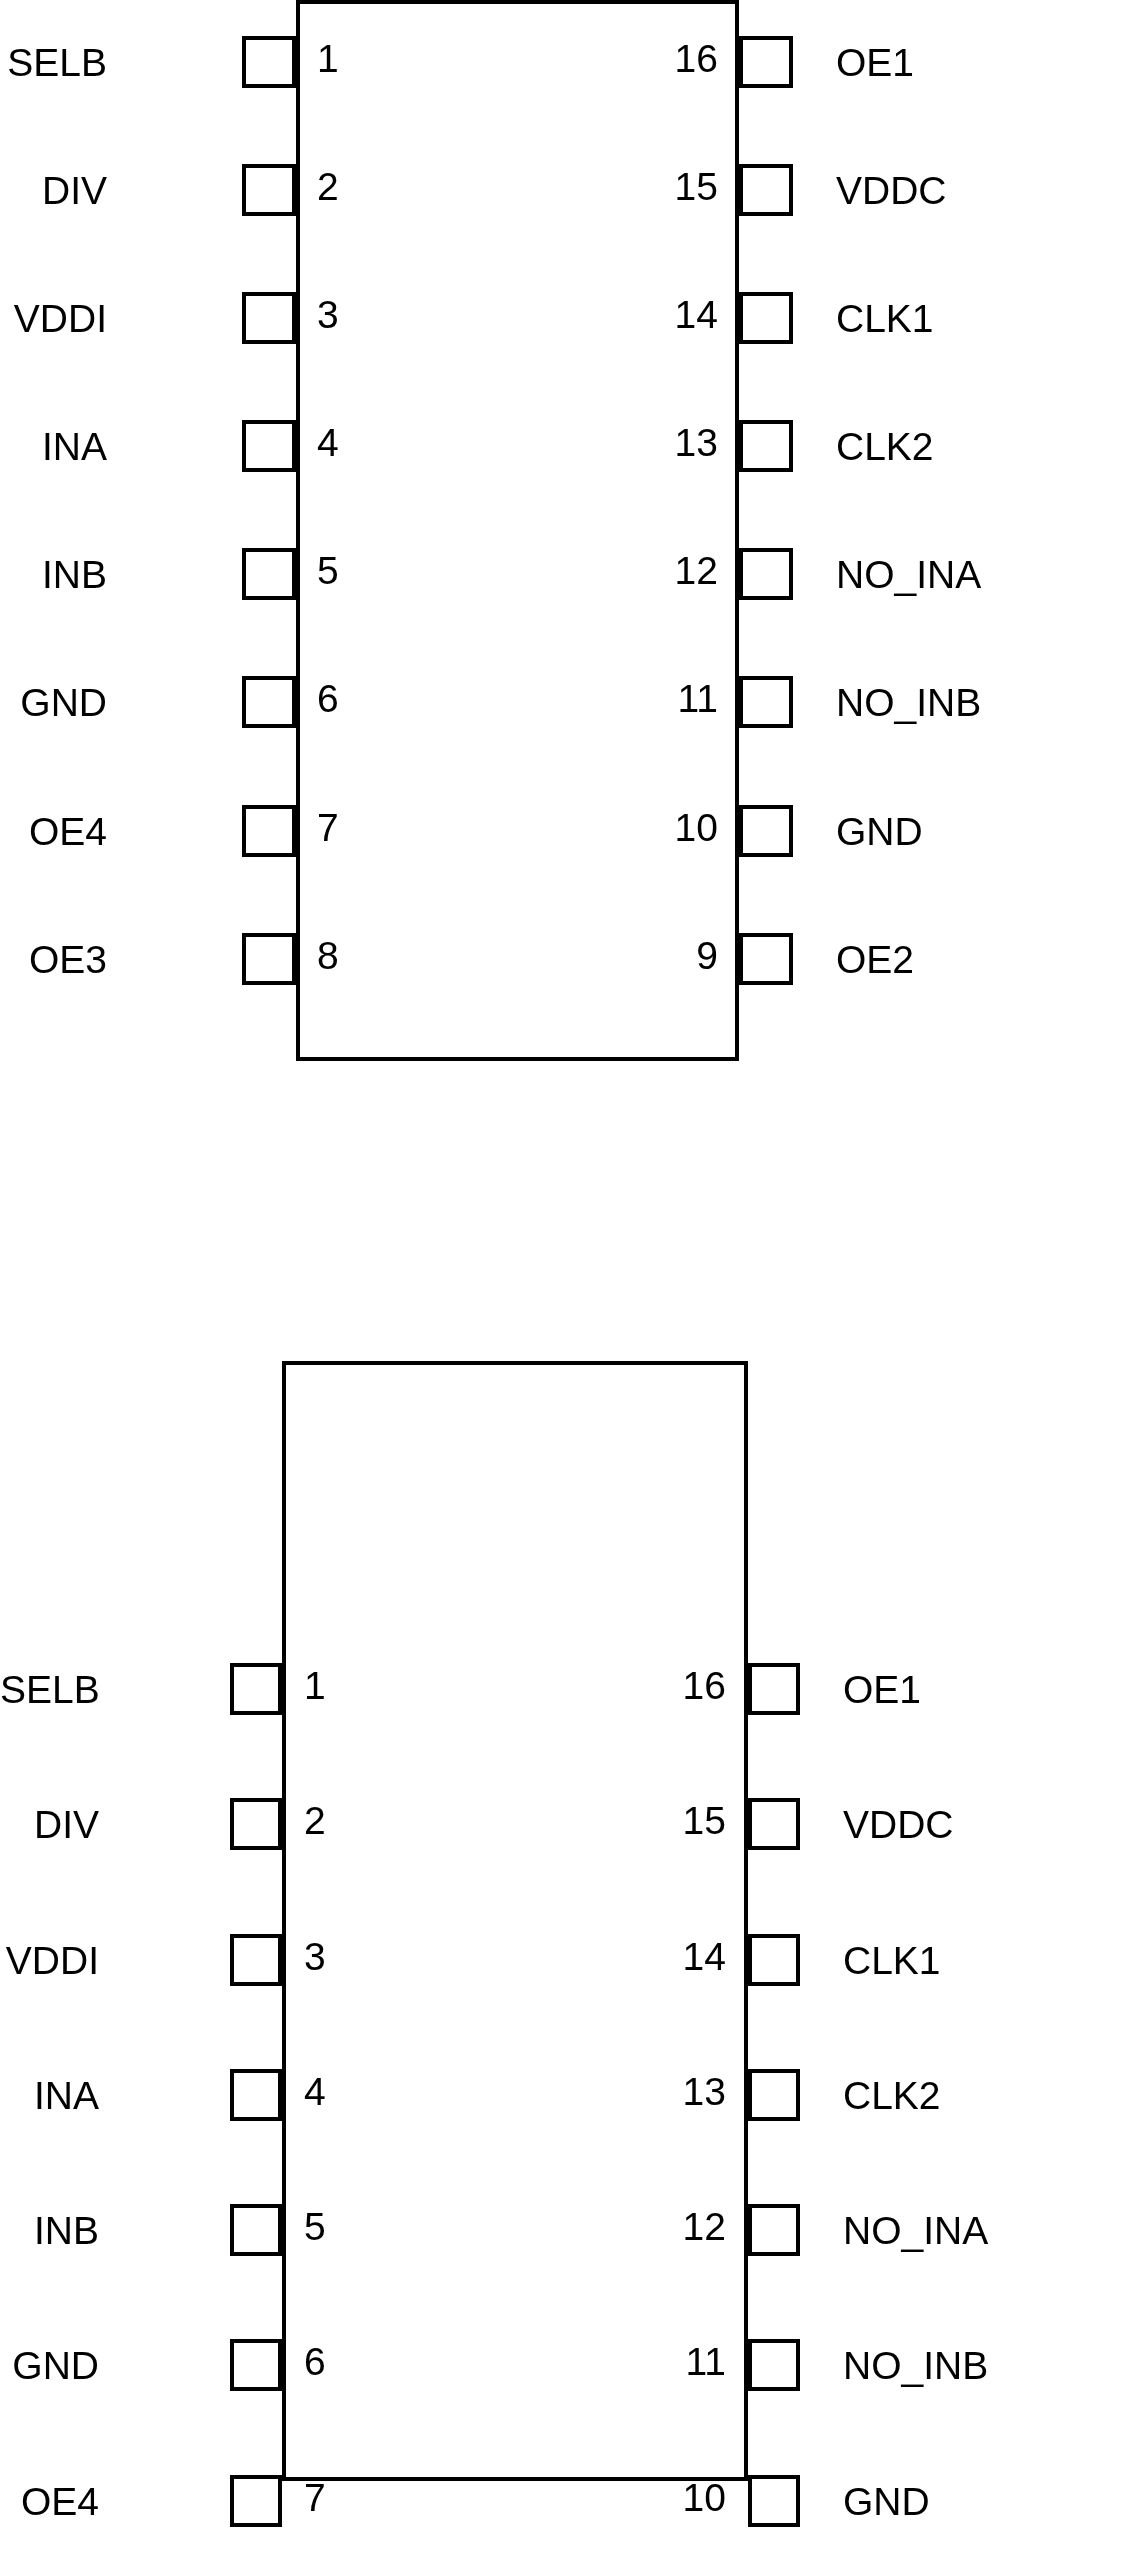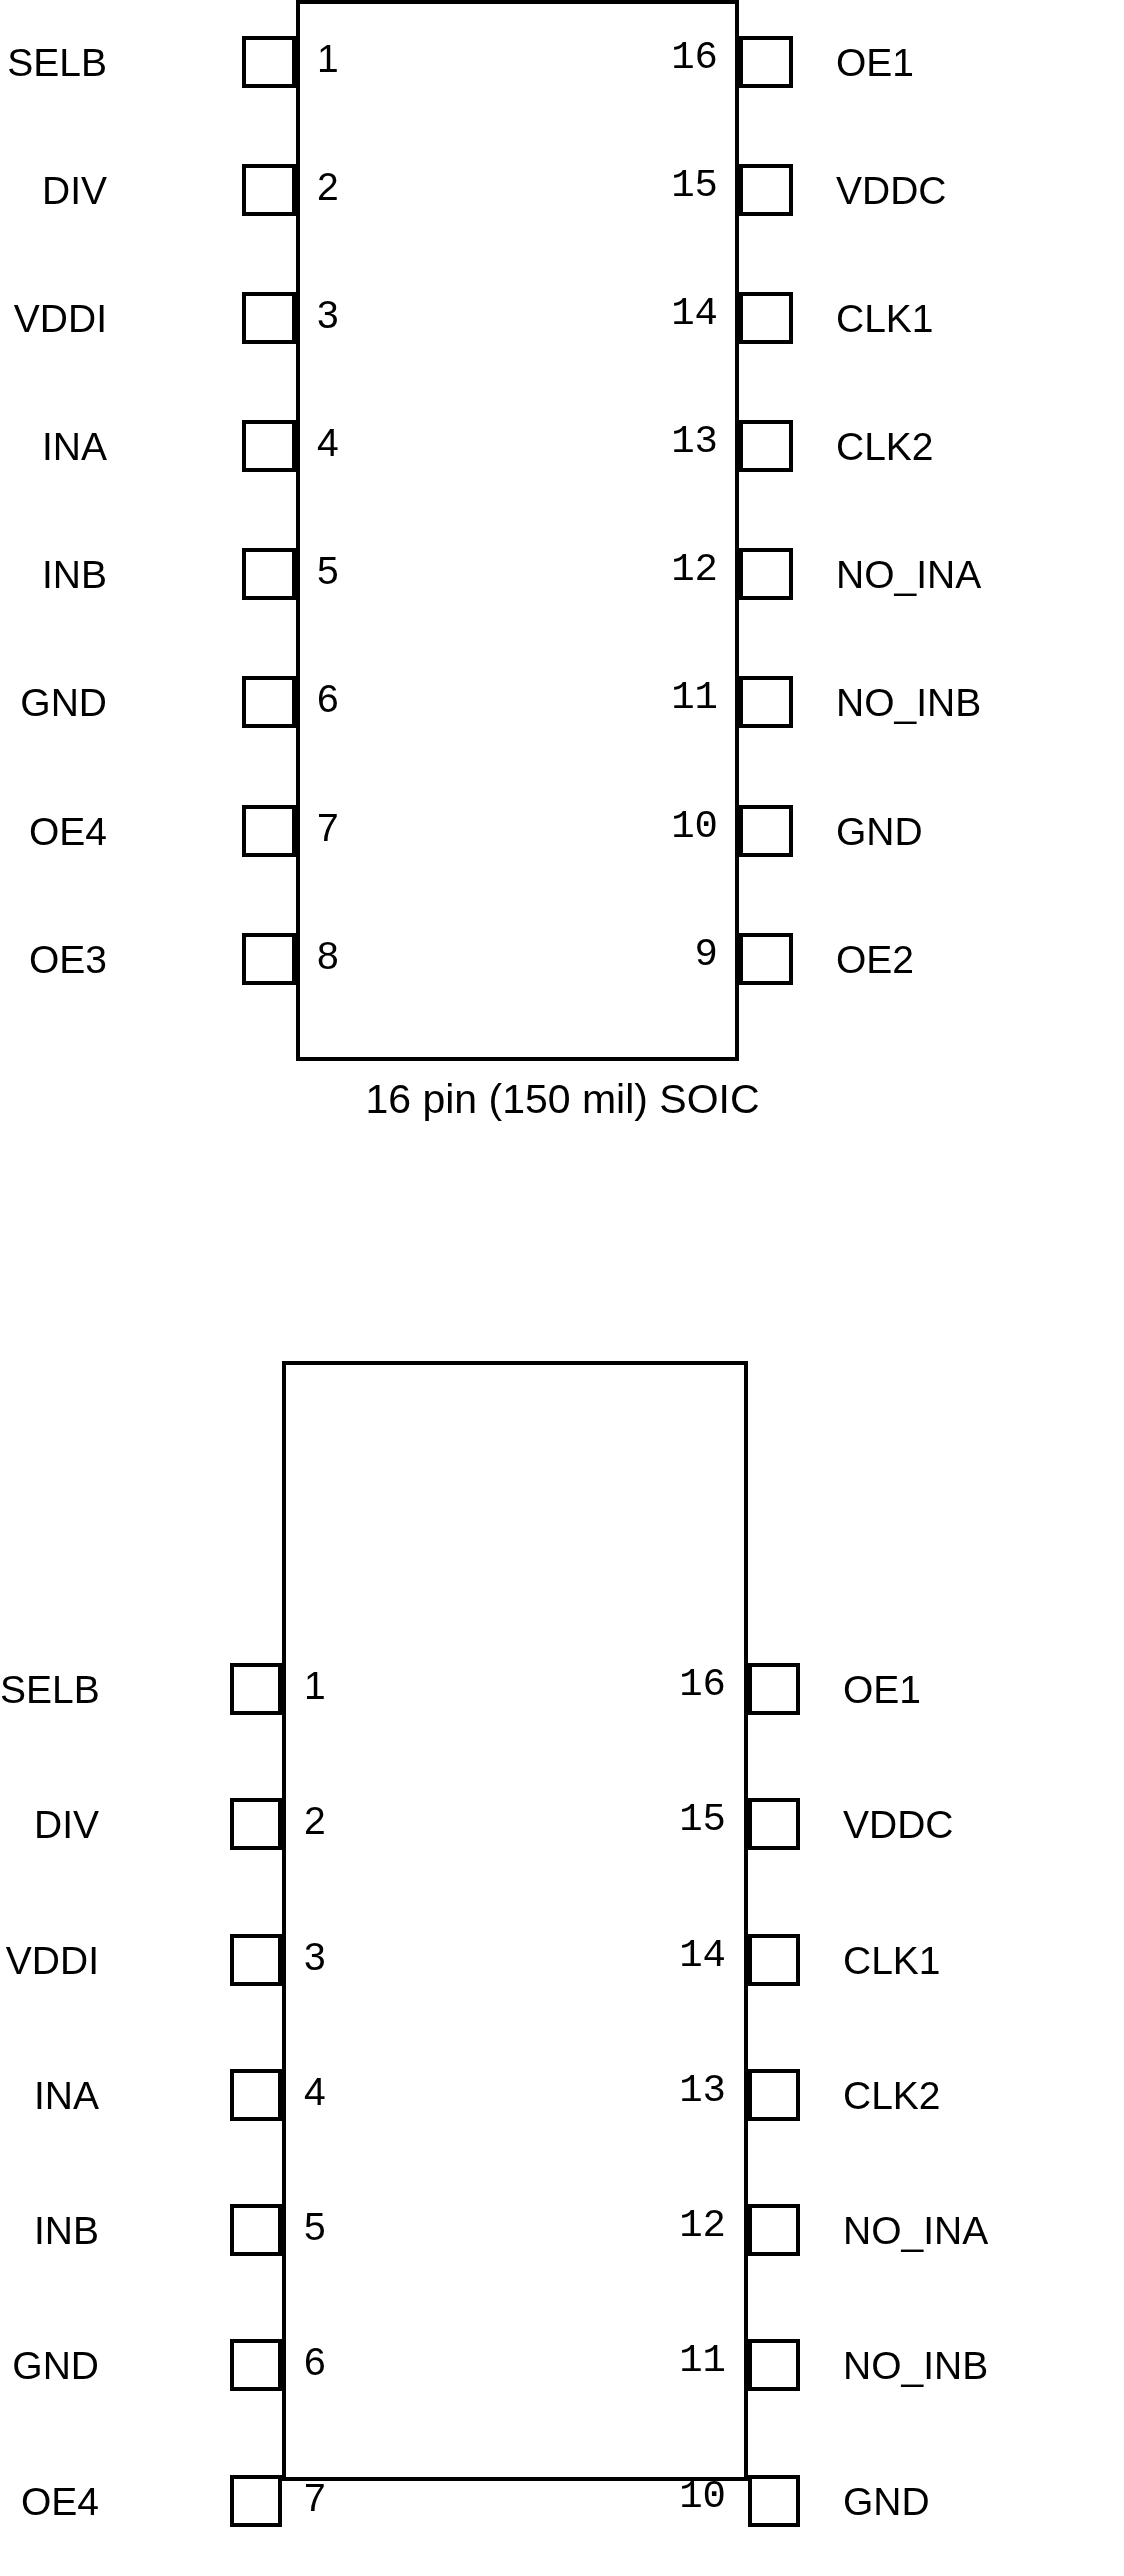--- a/index.html
+++ b/index.html
@@ -54,21 +54,21 @@
     background: #ffffff;
     height: 52px;
   }
 
   .pin-number {
     font-size: 39px;
     line-height: 1;
     white-space: nowrap;
   }
   .pin-number.left-num  { text-align: left;  }
-  .pin-number.right-num { text-align: right; font-family: Liberation Mono, monospace; }
+  .pin-number.right-num { text-align: right; }
 
   .caption {
     position: absolute;
     width: 1125px;
     text-align: center;
     font-size: 41px;
     line-height: 1;
     white-space: nowrap;
   }
 </style>
@@ -154,21 +154,20 @@
         <div class="pin-name right-name" style="position: absolute; left: 836px; text-align: left;">GND</div>
         <div class="pin-lead" style="width: 54px; position: absolute; left: 739px; top: 1.8px;"></div>
         <div class="pin-number right-num" style="position: absolute; left: 623px; width: 95px; text-align: right; top: 5.4px;">10</div>
       </div>
       <div class="pin-row right" style="top: 931px; height: 56px; left: 0px; width: 1125px;">
         <div class="pin-name right-name" style="position: absolute; left: 836px; text-align: left;">OE2</div>
         <div class="pin-lead" style="width: 54px; position: absolute; left: 739px; top: 1.8px;"></div>
         <div class="pin-number right-num" style="position: absolute; left: 623px; width: 95px; text-align: right; top: 5.4px;">9</div>
       </div>
     </div>
-  <div class="caption" style="top:1079px;">16 pin (150 mil) SOIC</div>
 </div>
 
 <div class="package-figure" id="fig-tssop" style="top:1361px;height:1215px;">
   <div class="chip-body" style="left:282px; top:0px; width:466px; height:1120px;"></div>
   <div id="tssop-left">
       <div class="pin-row left" style="top: 300px; height: 56px; left: 0px; width: 399px;">
         <div class="pin-name left-name" style="position: absolute; left: 0px; width: 99px; text-align: right;">SELB</div>
         <div class="pin-lead" style="width: 52px; position: absolute; left: 230px; top: 1.8px;"></div>
         <div class="pin-number left-num" style="position: absolute; left: 304px; top: 5.4px;">1</div>
       </div>

